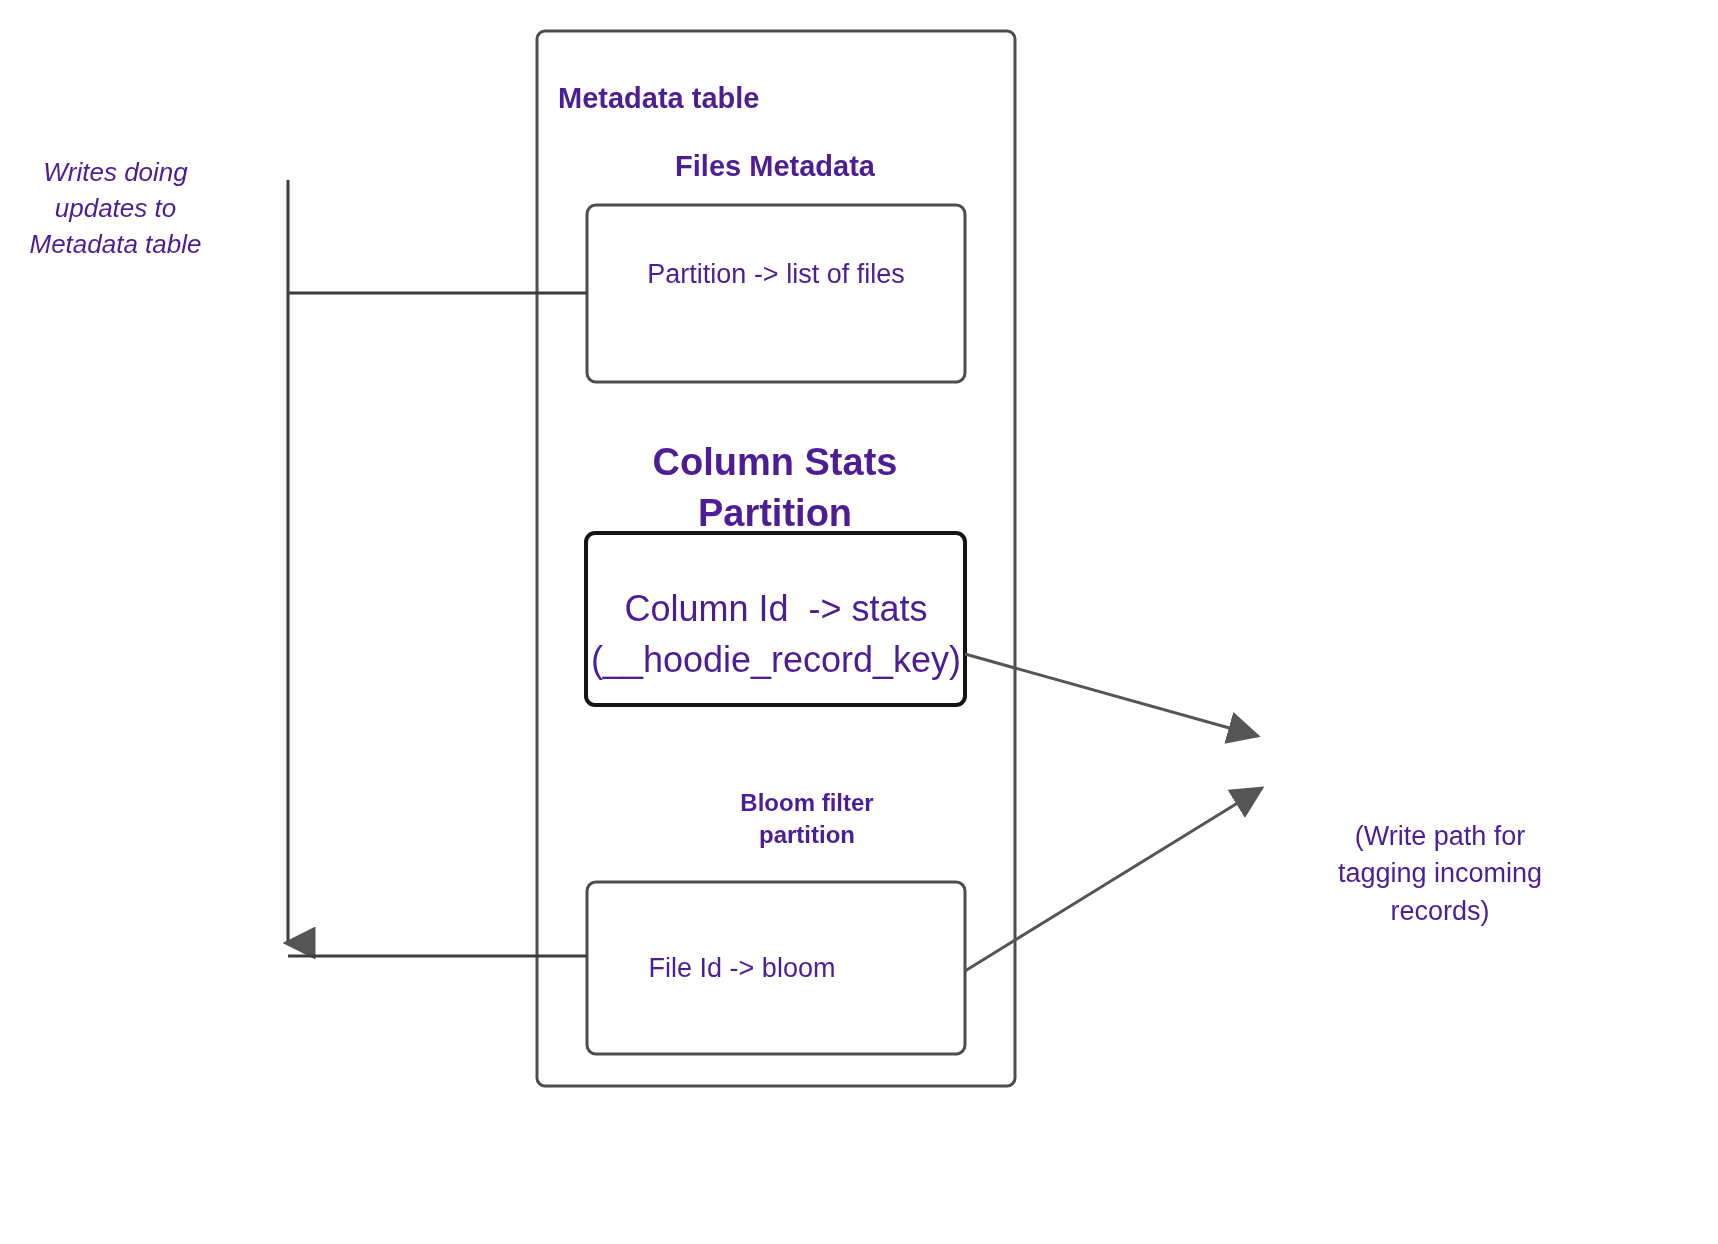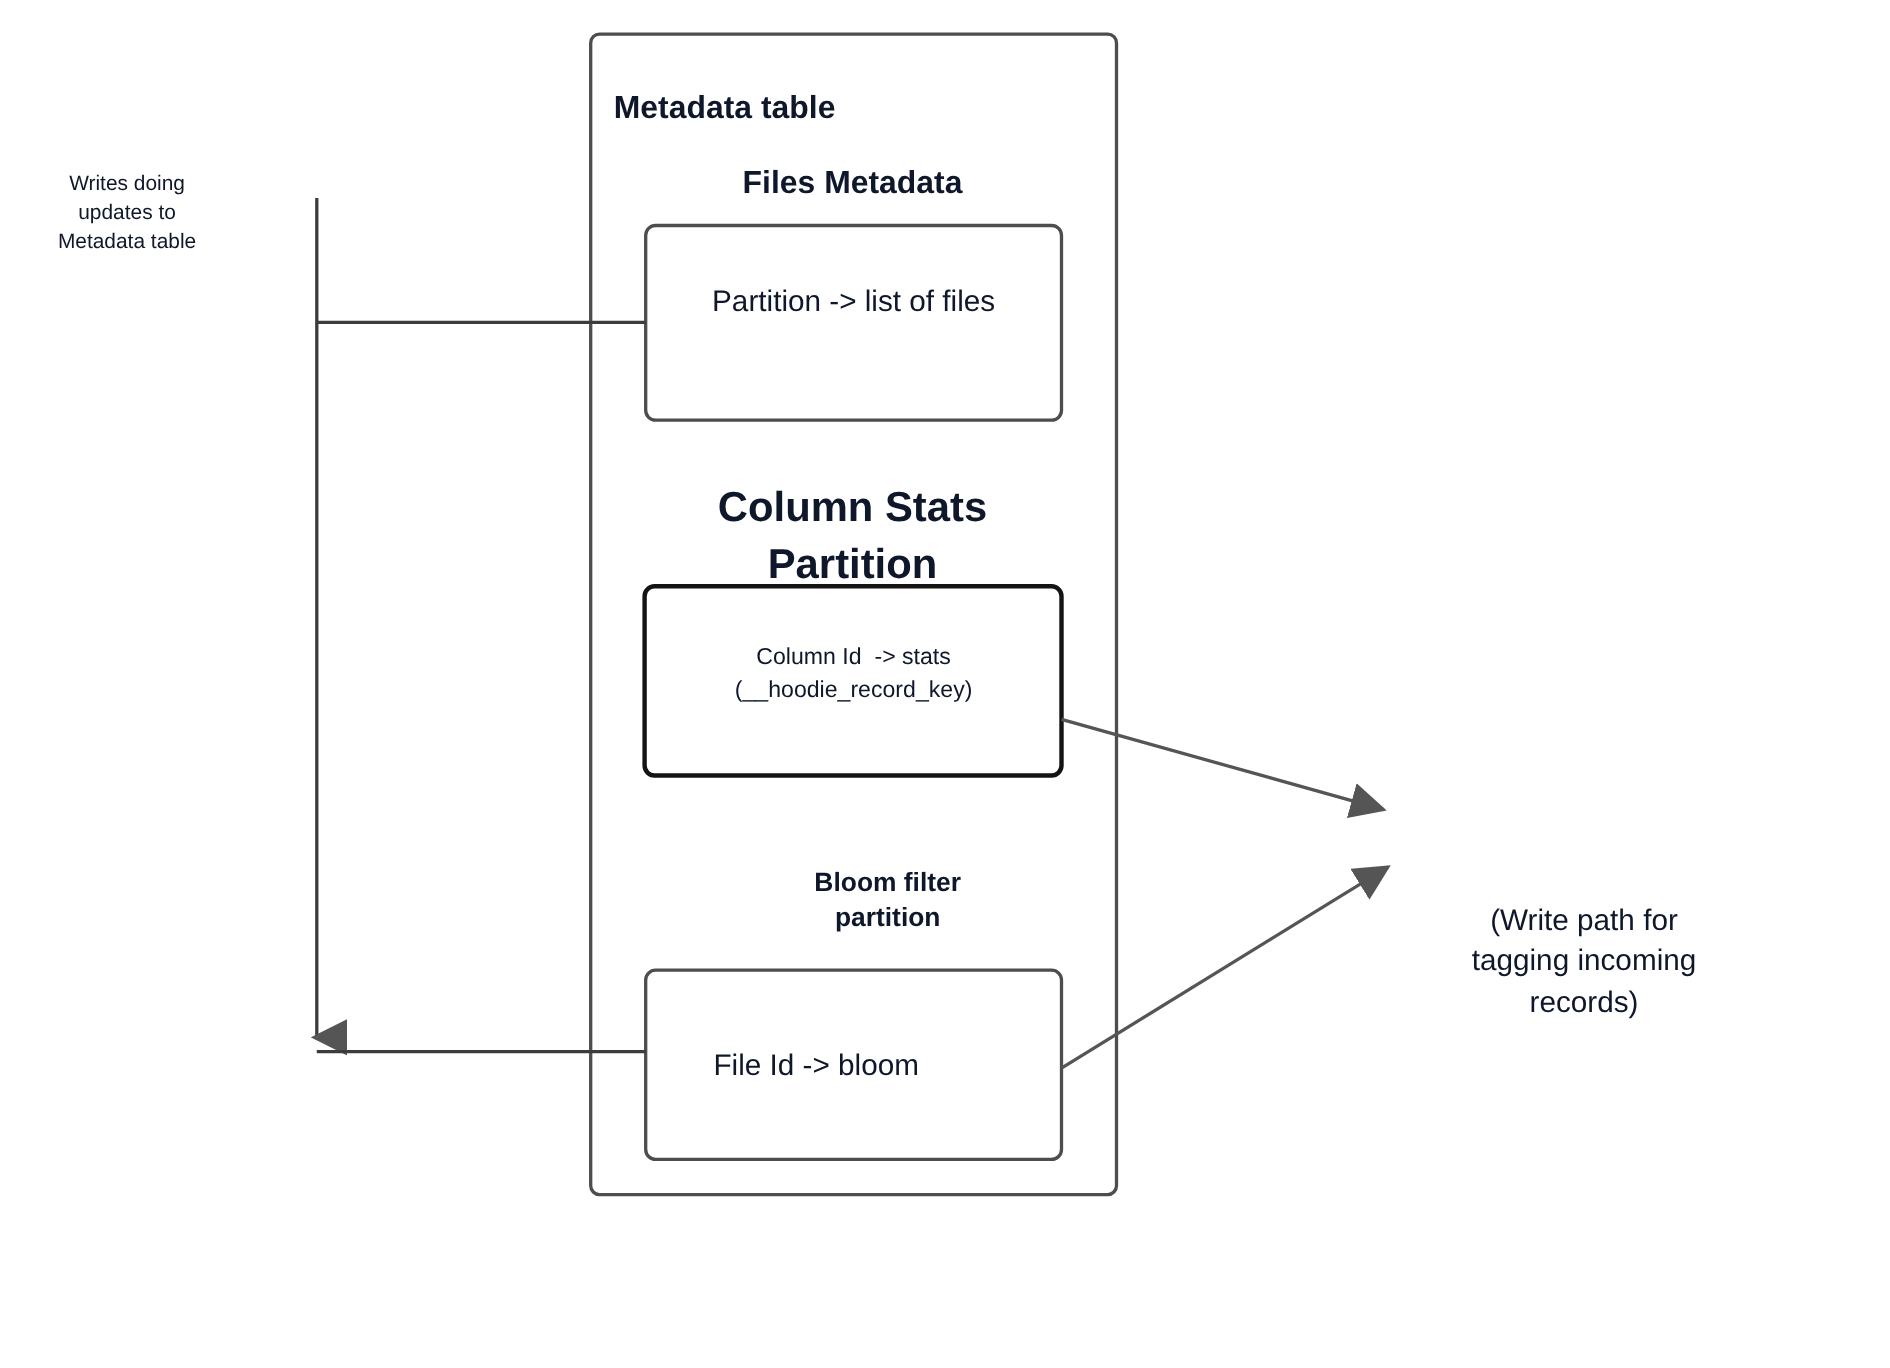--- a/index.html
+++ b/index.html
@@ -23,33 +23,34 @@
     left: 0;
     top: 0;
     width: 1718px;
     height: 1244px;
   }
   .txt {
     position: absolute;
     text-align: center;
     line-height: 1.30;
     white-space: pre-wrap;
-    color: #0f172a;
+    color: #4c1d95;
   }
   .bold {
     font-weight: bold;
   }
 
   
   #writes-caption {
     left: 8px;
     top: 155px;
     width: 215px;
-    font-size: 19px;
+    font-size: 26px;
     line-height: 1.38;
+    font-style: italic;
   }
 
   
   #metadata-title {
     left: 558px;
     top: 80px;
     width: 320px;
     text-align: left;
     font-size: 29px;
   }
@@ -80,21 +81,21 @@
   #files-box-label {
     left: 588px;
     top: 257px;
     width: 376px;
     font-size: 27px;
   }
   #colstats-box-label {
     left: 586px;
     top: 583px;
     width: 380px;
-    font-size: 21px;
+    font-size: 36px;
     line-height: 1.42;
   }
   #bloom-box-label {
     left: 588px;
     top: 951px;
     width: 308px;
     font-size: 27px;
   }
 
   

